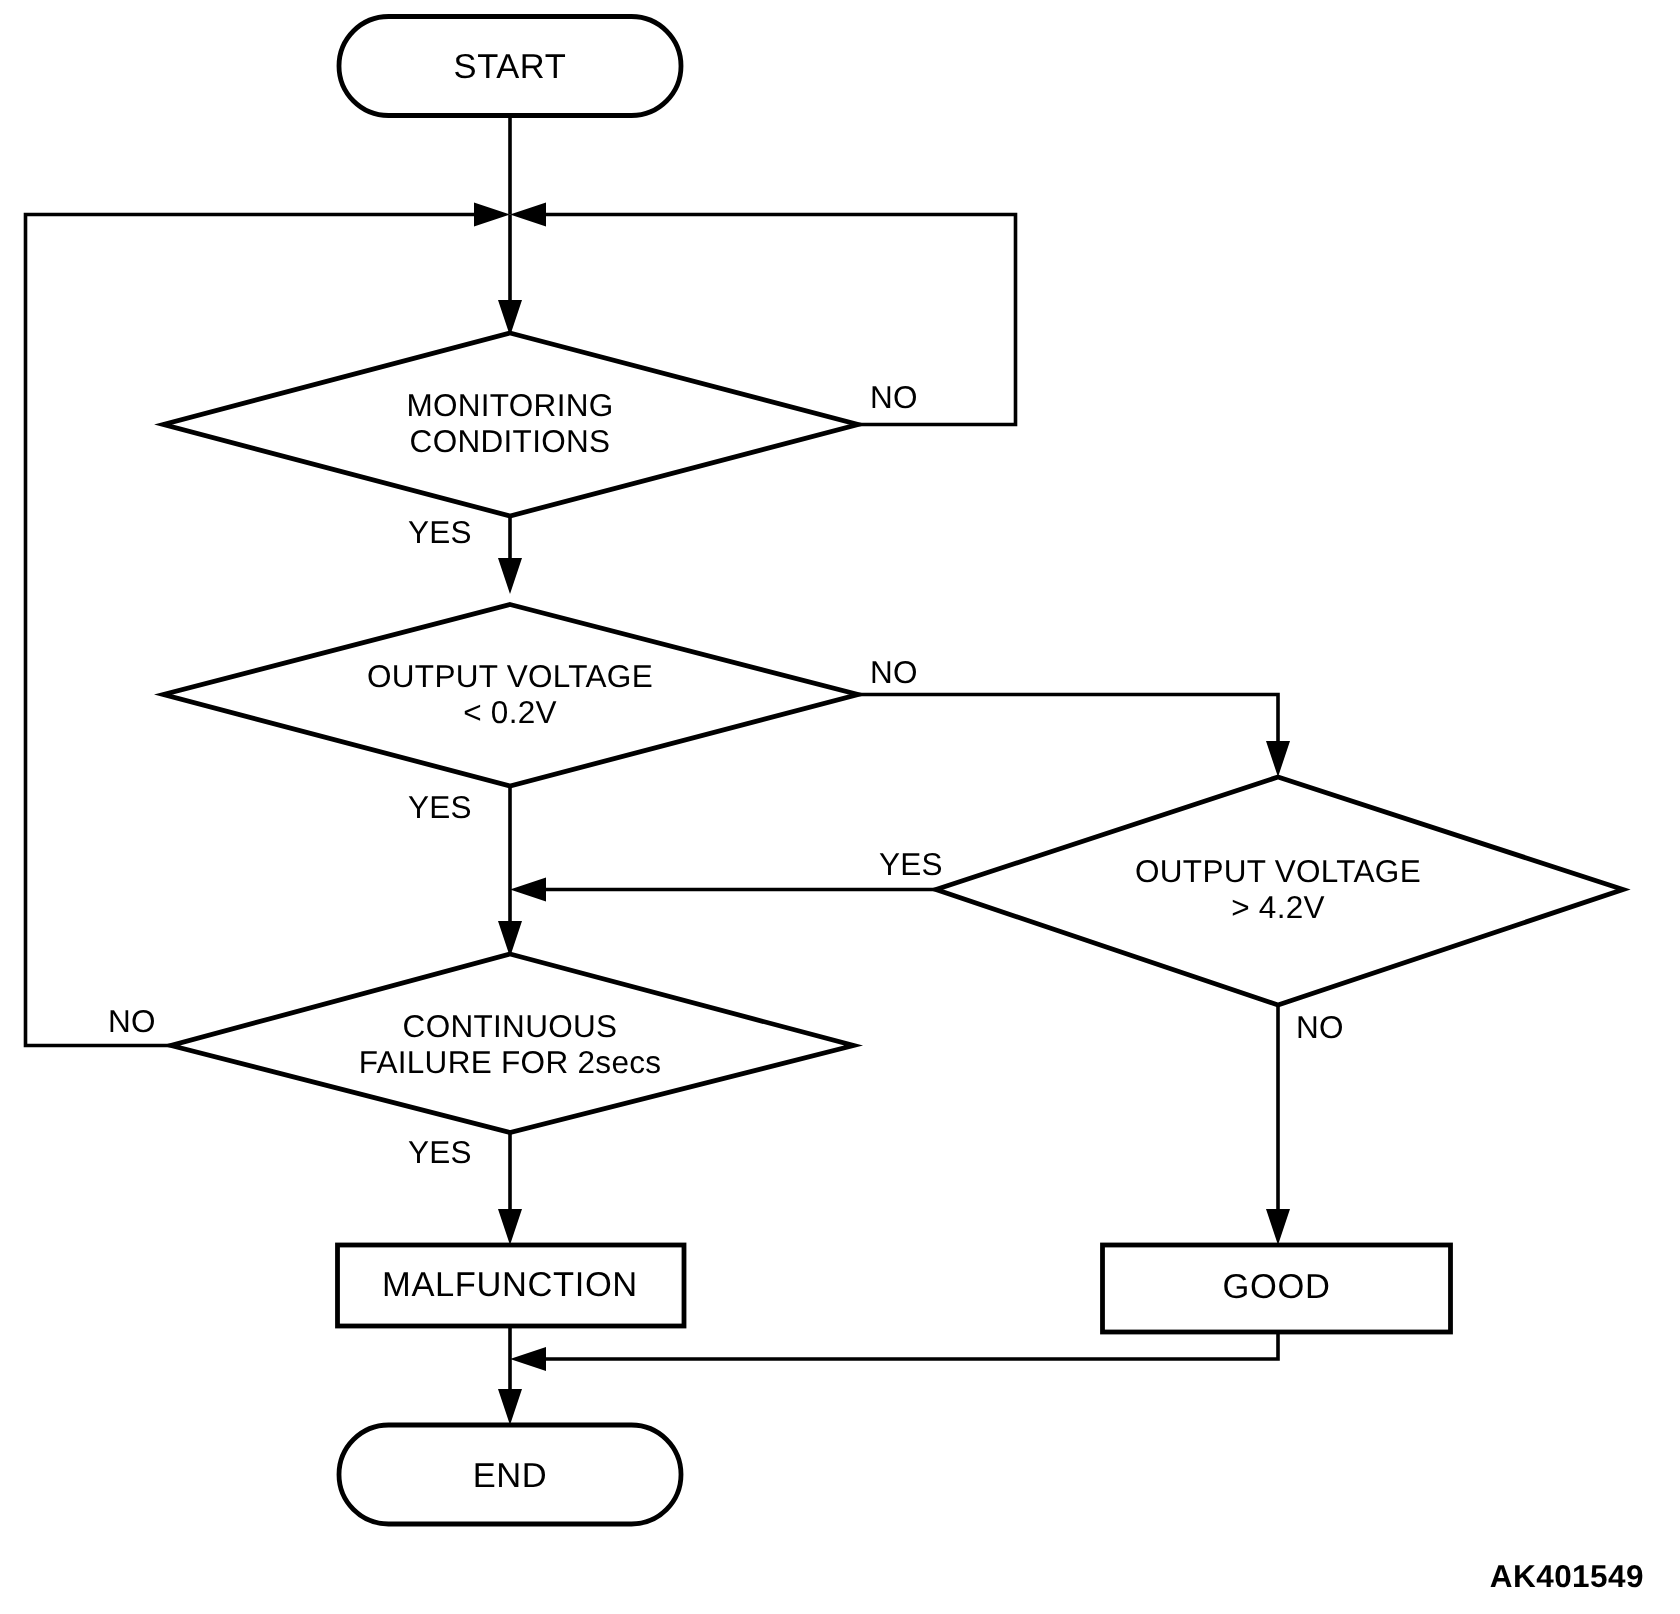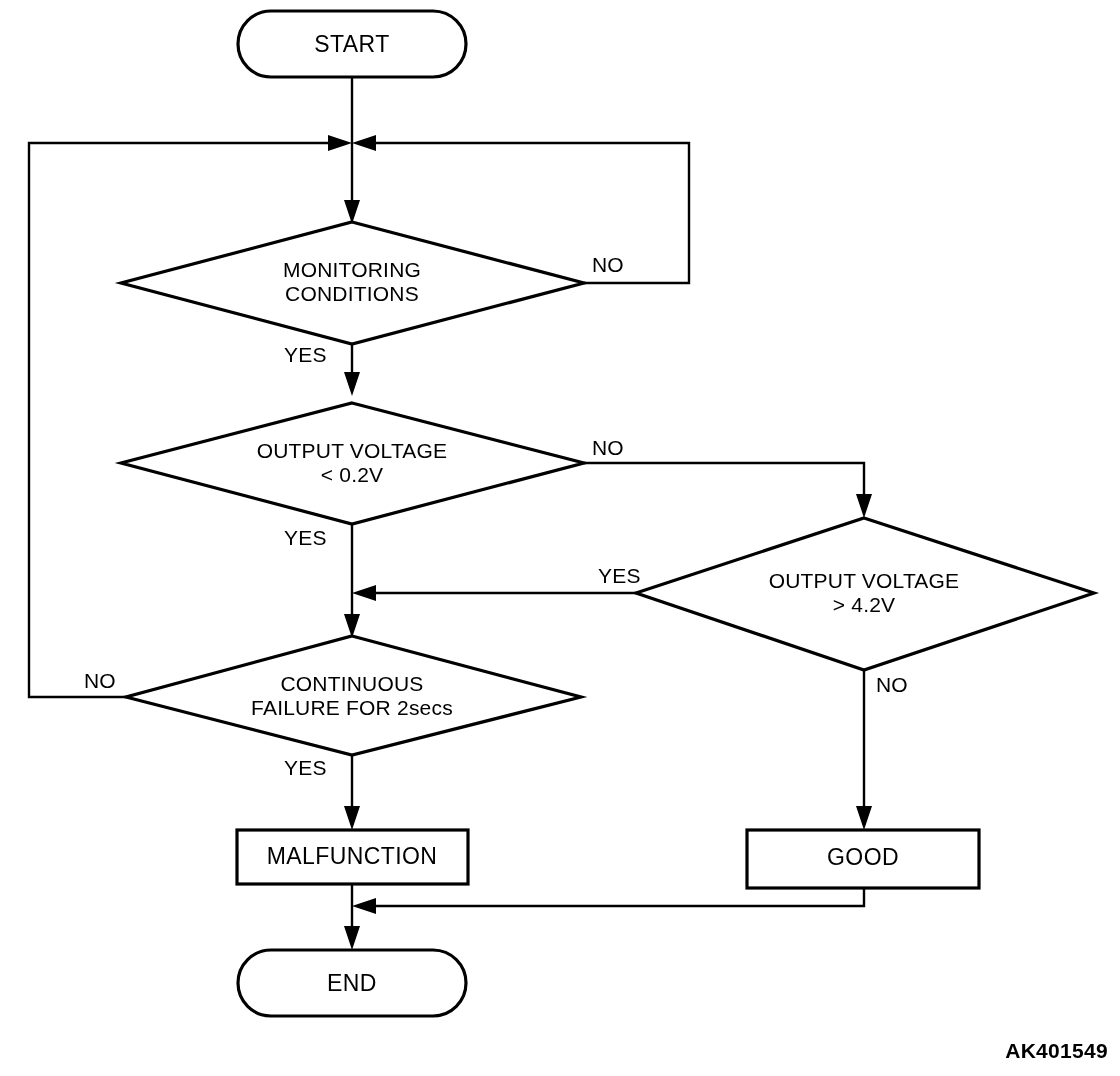--- a/index.html
+++ b/index.html
@@ -9,21 +9,21 @@
   }
   body {
     width: 1120px;
     height: 1076px;
     position: relative;
     font-family: "Liberation Sans", sans-serif;
     overflow: hidden;
   }
   #flow-root {
     position: absolute;
-    left: 16px;
+    left: 4px;
     top: 0;
     width: 928px;
     height: 1076px;
   }
   svg#flow-svg {
     position: absolute;
     left: 0;
     top: 0;
     width: 1120px;
     height: 1076px;

